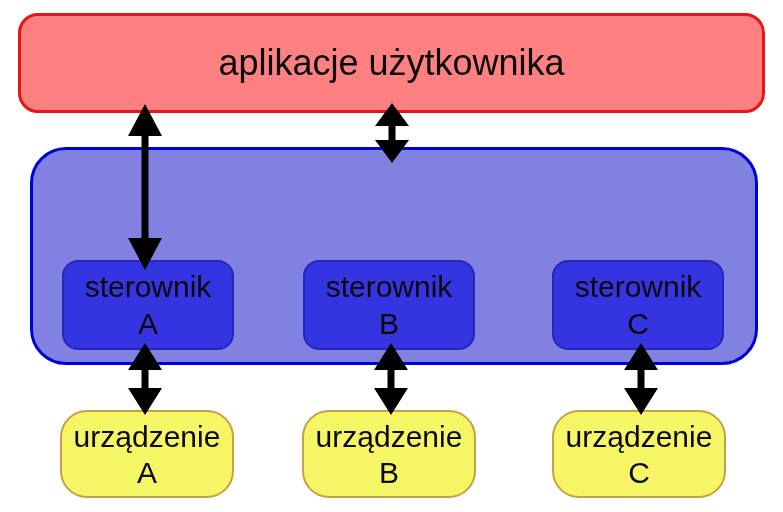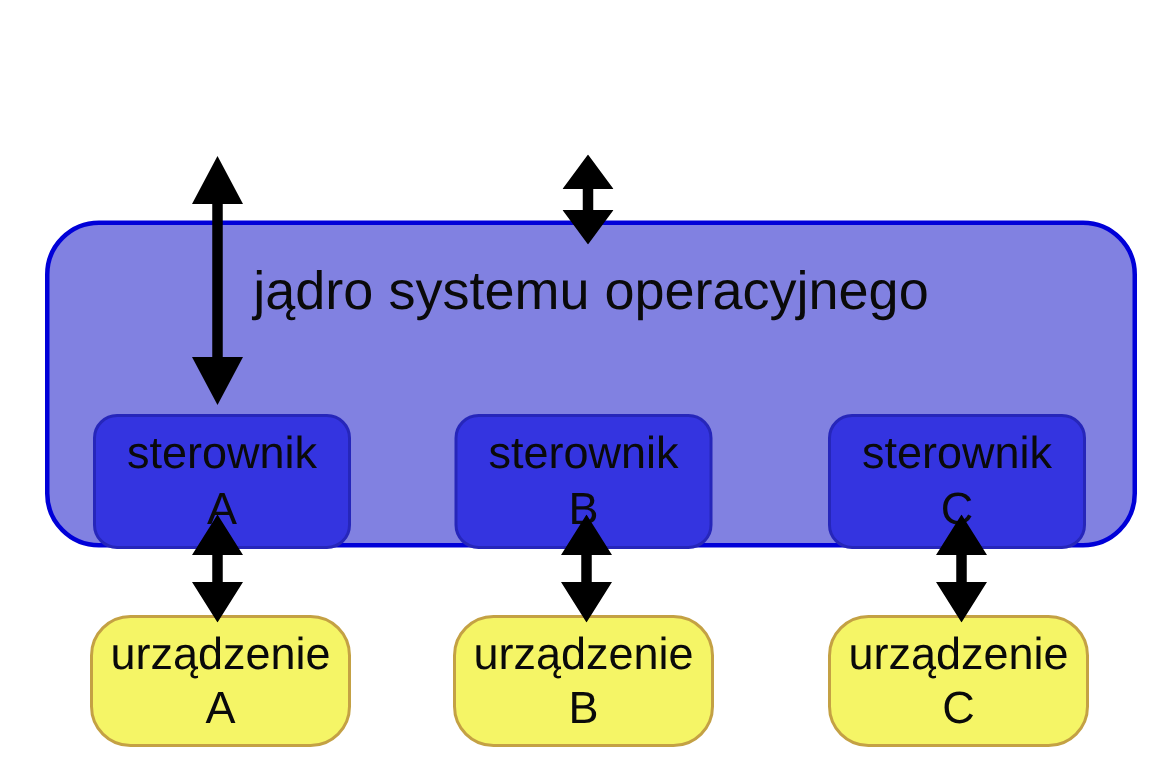--- a/index.html
+++ b/index.html
@@ -59,21 +59,21 @@
     width: 172px;
     height: 90px;
     background: #3434e0;
     border: 2px solid #2626ba;
     border-radius: 16px;
     text-align: center;
     font-size: 30px;
     line-height: 37px;
     padding-top: 6px;
     box-sizing: border-box;
-    top: 126px;
+    top: 110px;
   }
   .driver-a { left: 29px; }
   .driver-b { left: 270px; }
   .driver-c { left: 519px; }
   
   .device {
     position: absolute;
     width: 174px;
     height: 88px;
     background: #f5f566;
@@ -102,23 +102,25 @@
   .arrow-col-a { left: 128px; }
   .arrow-col-b { left: 374px; }
   .arrow-col-c { left: 624px; }
   .line1, .line2 { display: block; }
 </style>
 </head>
 <body>
 
 <div class="canvas">
 
+  <div class="box user-apps">
+    <span>aplikacje użytkownika</span>
+  </div>
 
   <div class="box kernel">
-    <div class="kernel-label">jądro systemu operacyjnego</div>
 
     <div class="driver driver-a">
       <span class="line1">sterownik</span>
       <span class="line2">A</span>
     </div>
     <div class="driver driver-b">
       <span class="line1">sterownik</span>
       <span class="line2">B</span>
     </div>
     <div class="driver driver-c">

